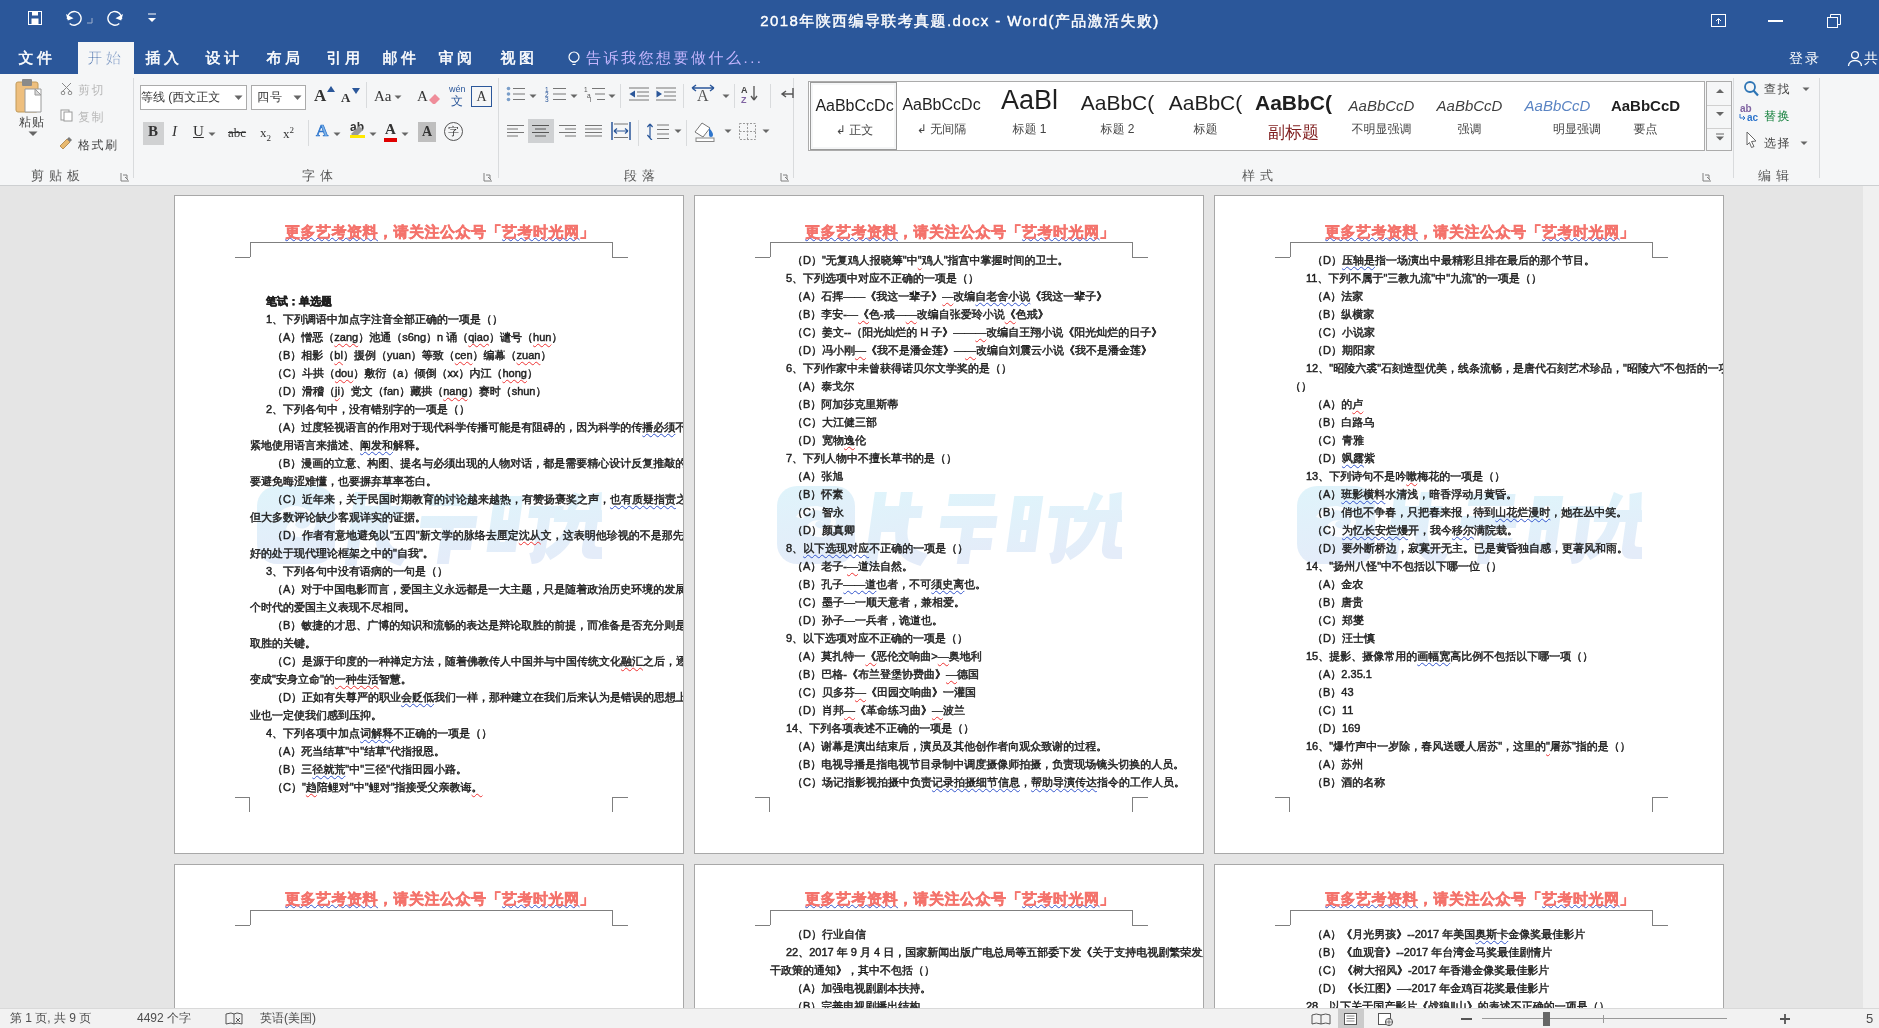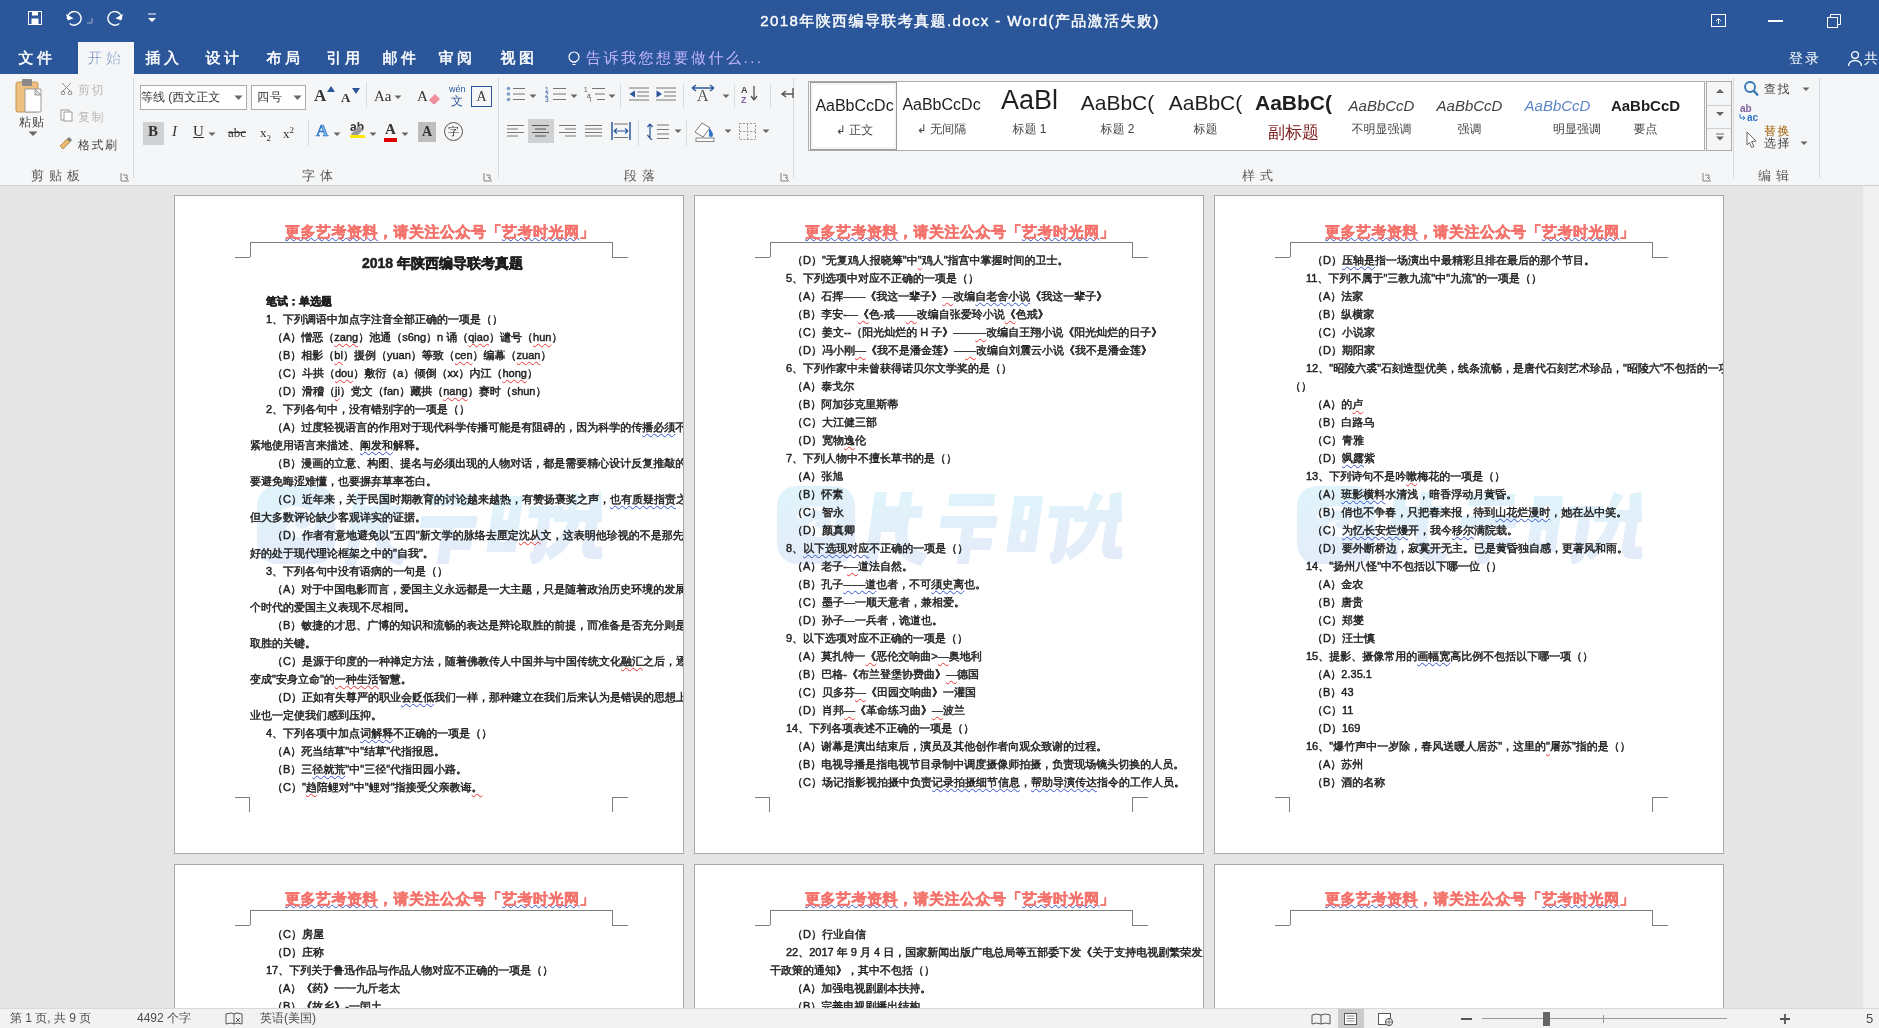--- a/index.html
+++ b/index.html
@@ -393,21 +393,21 @@
   </svg>
 <div class="abs" style="left:1764px;top:81px;font-size:12px;color:#444;letter-spacing:1.5px;">查找</div>
 <svg class="abs" style="left:1802px;top:87px" width="8" height="5">
     <path d="M0.5 0.5 L4.0 4 L7.5 0.5 z" fill="#666"></path>
   </svg>
 <div class="abs" style="left:1740px;top:103px;font-size:10px;font-weight:bold;color:#8064a2;">ab</div>
 <div class="abs" style="left:1747px;top:112px;font-size:10px;font-weight:bold;color:#2e75cc;">ac</div>
 <svg class="abs" style="left:1739px;top:113px" width="9" height="8">
     <path d="M1 1 v4 h5 M6 5 l-2-2 M6 5 l-2 2" stroke="#2e75cc" fill="none"></path>
   </svg>
-<div class="abs" style="left:1764px;top:108px;font-size:12px;color:#a16207;letter-spacing:1.5px;margin-top:15px;">替换</div>
+<div class="abs" style="left:1764px;top:108px;font-size:12px;color:#15803d;letter-spacing:1.5px;">替换</div>
 <svg class="abs" style="left:1745px;top:131px" width="13" height="17">
     <path d="M2 1 L11 10 L6.5 10.5 L9 15.5 L6.5 16.5 L4.5 11.5 L2 14z" fill="#fff" stroke="#666"></path>
   </svg>
 <div class="abs" style="left:1764px;top:135px;font-size:12px;color:#444;letter-spacing:1.5px;">选择</div>
 <svg class="abs" style="left:1800px;top:141px" width="8" height="5">
     <path d="M0.5 0.5 L4.0 4 L7.5 0.5 z" fill="#666"></path>
   </svg>
 <div class="glabel" style="left:1758px;">编辑</div>
 <div class="abs" id="doc">
 <div class="abs" style="left:1863px;top:0;width:16px;height:822px;background:#f0f0f0;"></div>
@@ -431,21 +431,20 @@
         <g transform="translate(39 41)">
           <path d="M-20 -8 a22 22 0 0 1 40 4 a16 16 0 0 1 -30 8 a11 11 0 0 1 18 -6 a5 5 0 0 0 -9 2 a9 9 0 0 0 16 -4 a15 15 0 0 0 -28 -2z" fill="#ffffff" opacity="0.85"></path>
         </g>
       </svg>
 <div class="hdr" style="top:27px;text-indent:20px;"><span class="bw">更多艺考资料</span>，请关注公众号「<span class="bw">艺考时光网</span>」</div>
 <div class="hl" style="left:75px;top:46px;width:362px;height:1px;"></div>
       <div class="hl" style="left:75px;top:46px;width:1px;height:15px;"></div>
       <div class="hl" style="left:437px;top:46px;width:1px;height:15px;"></div>
       <div class="hl" style="left:60px;top:61px;width:15px;height:1px;"></div>
       <div class="hl" style="left:437px;top:61px;width:16px;height:1px;"></div>
-<div class="title" style="top:59px;text-indent:25px;">2018 年陕西编导联考真题</div>
 <div class="body" style="top:96px;">
         <div class="l i1 b">笔试：单选题</div>
         <div class="l i1">1、下列调语中加点字注音全部正确的一项是（）</div>
         <div class="l i2">（A）憎恶（<span class="rw">zang</span>）池通（s6ng）n 诵（<span class="rw">qiao</span>）谴号（<span class="rw">hun</span>）</div>
         <div class="l i2">（B）相影（<span class="rw">bl</span>）援例（yuan）等致（<span class="rw">cen</span>）编幕（<span class="rw">zuan</span>）</div>
         <div class="l i2">（C）斗拱（<span class="rw">dou</span>）敷衍（a）倾倒（xx）内江（<span class="rw">hong</span>）</div>
         <div class="l i2">（D）滑稽（<span class="rw">ji</span>）党文（fan）藏拱（<span class="rw">nang</span>）赛时（shun）</div>
         <div class="l i1">2、下列各句中，没有错别字的一项是（）</div>
         <div class="l i2">（A）过度轻视语言的作用对于现代科学传播可能是有阻碍的，因为科学的传<span class="bw">播必须</span>不厌其</div>
         <div class="l i0">紧地使用语言来描述、<span class="bw">阐发和</span>解释。</div>
@@ -602,27 +601,20 @@
       <div class="hl" style="left:437px;top:601px;width:16px;height:1px;"></div>
       <div class="hl" style="left:437px;top:601px;width:1px;height:15px;"></div>
 </div>
 <div class="page pr2" style="left:174px;top:678px;">
 <div class="hdr" style="top:25px;text-indent:20px;"><span class="bw">更多艺考资料</span>，请关注公众号「<span class="bw">艺考时光网</span>」</div>
 <div class="hl" style="left:75px;top:45px;width:362px;height:1px;"></div>
       <div class="hl" style="left:75px;top:45px;width:1px;height:15px;"></div>
       <div class="hl" style="left:437px;top:45px;width:1px;height:15px;"></div>
       <div class="hl" style="left:60px;top:60px;width:15px;height:1px;"></div>
       <div class="hl" style="left:437px;top:60px;width:16px;height:1px;"></div>
-<div class="body" style="top:60px;">
-        <div class="l i2">（C）房屋</div>
-        <div class="l i2">（D）庄称</div>
-        <div class="l i1">17、下列关于鲁迅作品与作品人物对应不正确的一项是（）</div>
-        <div class="l i2">（A）《药》一一九斤老太</div>
-        <div class="l i2">（B）《故乡》-一闰土</div>
-      </div>
 </div>
 <div class="page pr2" style="left:694px;top:678px;">
 <div class="hdr" style="top:25px;text-indent:20px;"><span class="bw">更多艺考资料</span>，请关注公众号「<span class="bw">艺考时光网</span>」</div>
 <div class="hl" style="left:75px;top:45px;width:362px;height:1px;"></div>
       <div class="hl" style="left:75px;top:45px;width:1px;height:15px;"></div>
       <div class="hl" style="left:437px;top:45px;width:1px;height:15px;"></div>
       <div class="hl" style="left:60px;top:60px;width:15px;height:1px;"></div>
       <div class="hl" style="left:437px;top:60px;width:16px;height:1px;"></div>
 <div class="body" style="top:60px;">
         <div class="l i2">（D）行业自信</div>
@@ -632,20 +624,27 @@
         <div class="l i2">（B）完善电视剧播出结构</div>
       </div>
 </div>
 <div class="page pr2" style="left:1214px;top:678px;">
 <div class="hdr" style="top:25px;text-indent:20px;"><span class="bw">更多艺考资料</span>，请关注公众号「<span class="bw">艺考时光网</span>」</div>
 <div class="hl" style="left:75px;top:45px;width:362px;height:1px;"></div>
       <div class="hl" style="left:75px;top:45px;width:1px;height:15px;"></div>
       <div class="hl" style="left:437px;top:45px;width:1px;height:15px;"></div>
       <div class="hl" style="left:60px;top:60px;width:15px;height:1px;"></div>
       <div class="hl" style="left:437px;top:60px;width:16px;height:1px;"></div>
+<div class="body" style="top:60px;">
+        <div class="l i2">（A）《月光男孩》--2017 年美国<span class="bw">奥斯卡</span>金像奖最佳影片</div>
+        <div class="l i2">（B）《血观音》--2017 年台湾金马奖最佳剧情片</div>
+        <div class="l i2">（C）《树大招风》-2017 年香港金像奖最佳影片</div>
+        <div class="l i2">（D）《长江图》—-2017 年金鸡百花奖最佳影片</div>
+        <div class="l i1">28、以下关于国产影片《战狼Ⅱ山》的表述不正确的一项是（）</div>
+      </div>
 </div>
 </div>
 <div class="abs" id="status">
 <div class="sbt" style="left:10px;">第 1 页, 共 9 页</div>
 <div class="sbt" style="left:137px;">4492 个字</div>
 <svg class="abs" style="left:225px;top:3px" width="18" height="14">
       <g fill="none" stroke="#555">
         <path d="M1 2 q6-2 8 0 q2-2 8 0 v10 q-6-2-8 0 q-2-2-8 0z"></path>
         <path d="M9 2 v10"></path>
       </g>

